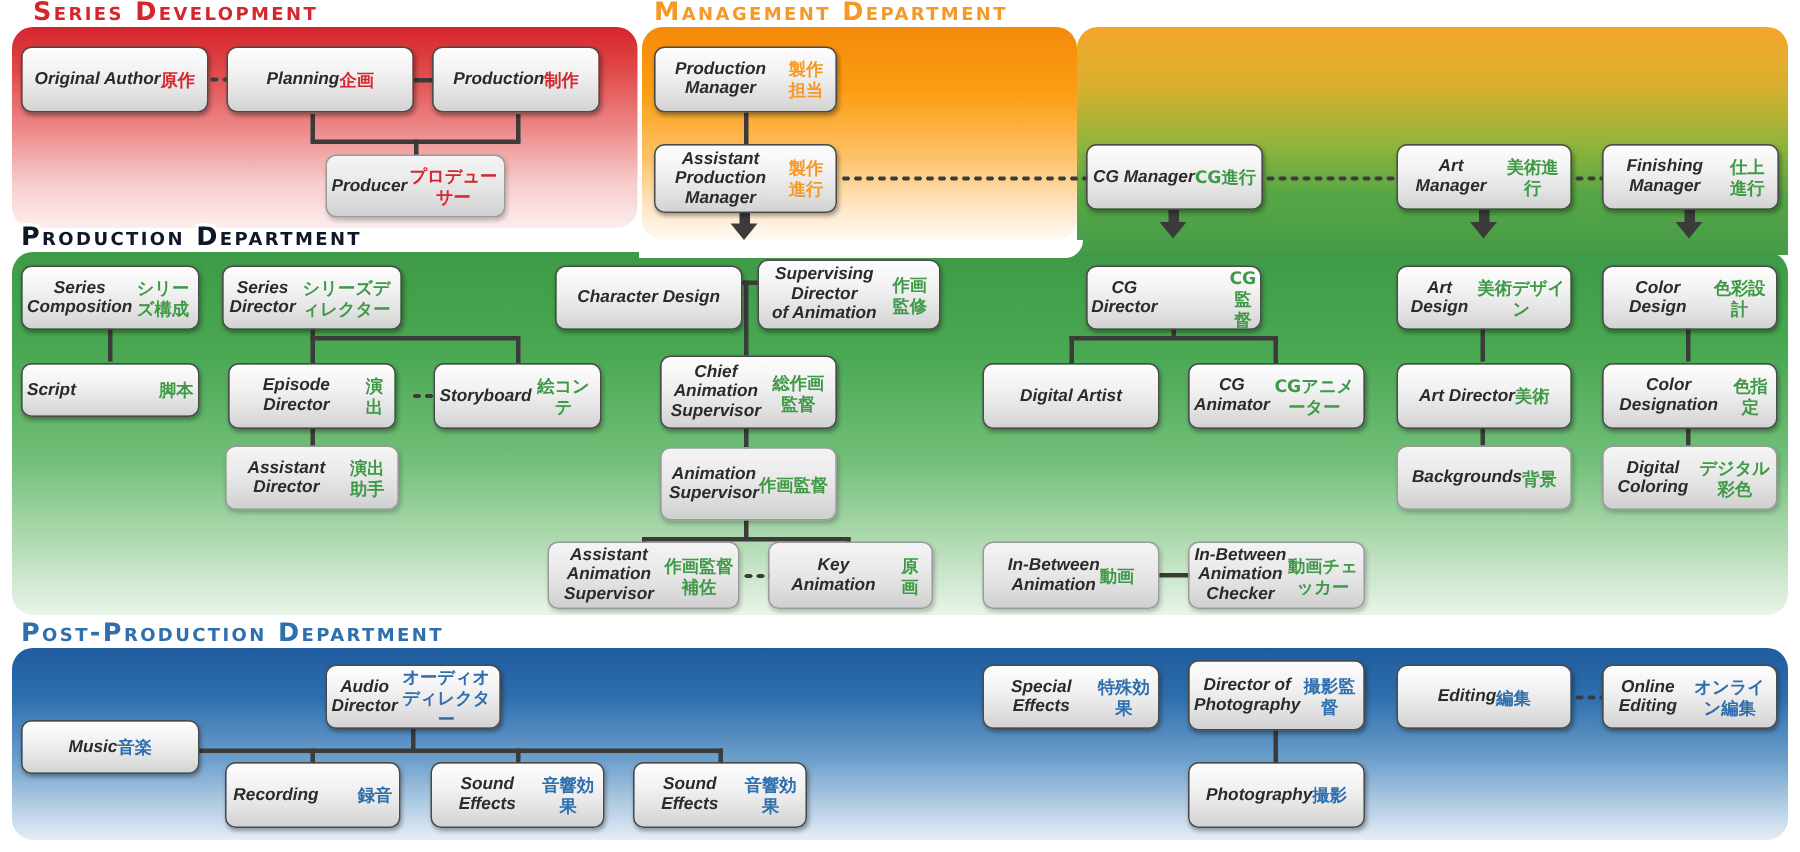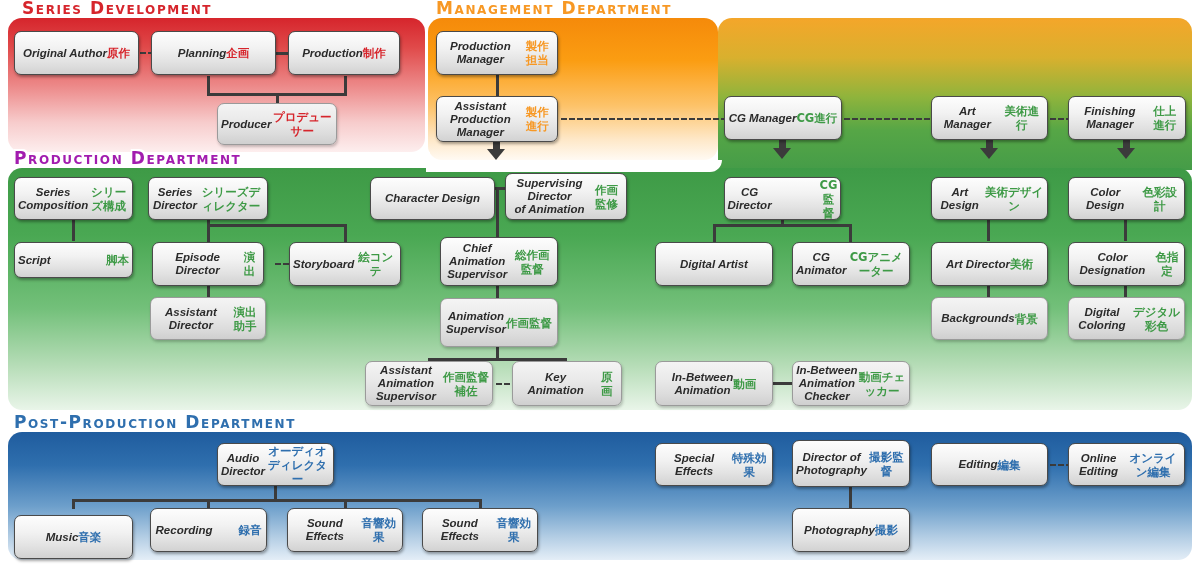--- a/index.html
+++ b/index.html
@@ -30,21 +30,21 @@
   .dept-title{position:absolute;font-weight:bold;font-style:normal;
     font-size:17px;letter-spacing:1.6px;white-space:nowrap;
     font-family:"DejaVu Sans","Liberation Sans",sans-serif;
     font-variant:small-caps;
     text-shadow:
       -1.6px -1.6px 0 #fff, 1.6px -1.6px 0 #fff,-1.6px 1.6px 0 #fff, 1.6px 1.6px 0 #fff,
       -1.6px 0 0 #fff, 1.6px 0 0 #fff, 0 -1.6px 0 #fff, 0 1.6px 0 #fff;
     z-index:40;}
   #title-series{left:22px;top:-2px;color:#d6252c;}
   #title-management{left:436px;top:-2px;color:#f79824;}
-  #title-production{left:14px;top:148px;color:#a21caf;}
+  #title-production{left:14px;top:148px;color:#0f172a;}
   #title-post{left:14px;top:412px;color:#2f6fae;}
 
   
   .node{position:absolute;box-sizing:border-box;
     border:1.6px solid #4a4a4a;border-radius:7px;
     background:linear-gradient(180deg,#fdfdfd 0%,#f2f2f2 38%,#e2e2e2 72%,#d2d2d2 100%);
     box-shadow:1px 2px 3px rgba(0,0,0,0.35);
     display:flex;flex-direction:row;align-items:center;justify-content:center;
     z-index:30;padding:12px 3px;}
   .node .en{font-style:italic;font-weight:bold;font-size:11.5px;color:#2b2b2b;
@@ -285,21 +285,21 @@
 <div class="ln v" style="left:207px;top:499px;height:10px;"></div>
 <div class="ln v" style="left:344px;top:499px;height:10px;"></div>
 <div class="ln v" style="left:479px;top:499px;height:10px;"></div>
 <div class="ln v" style="left:849px;top:487px;height:22px;"></div>
 <div class="dots" style="left:1049px;top:463px;width:19px;"></div>
 
 <div class="node c-blue" style="left:217px;top:443px;width:117px;height:43px;">
   <span class="en">Audio Director</span>
   <span class="jp">オーディオディレクター</span>
 </div>
-<div class="node c-blue" style="left:14px;top:515px;width:119px;height:44px;">
+<div class="node c-blue" style="left:14px;top:480px;width:119px;height:36px;">
   <span class="en">Music</span>
   <span class="jp">音楽</span>
 </div>
 <div class="node c-blue" style="left:150px;top:508px;width:117px;height:44px;gap:26px;">
   <span class="en">Recording</span>
   <span class="jp">録音</span>
 </div>
 <div class="node c-blue" style="left:287px;top:508px;width:116px;height:44px;">
   <span class="en">Sound Effects</span>
   <span class="jp">音響効果</span>

